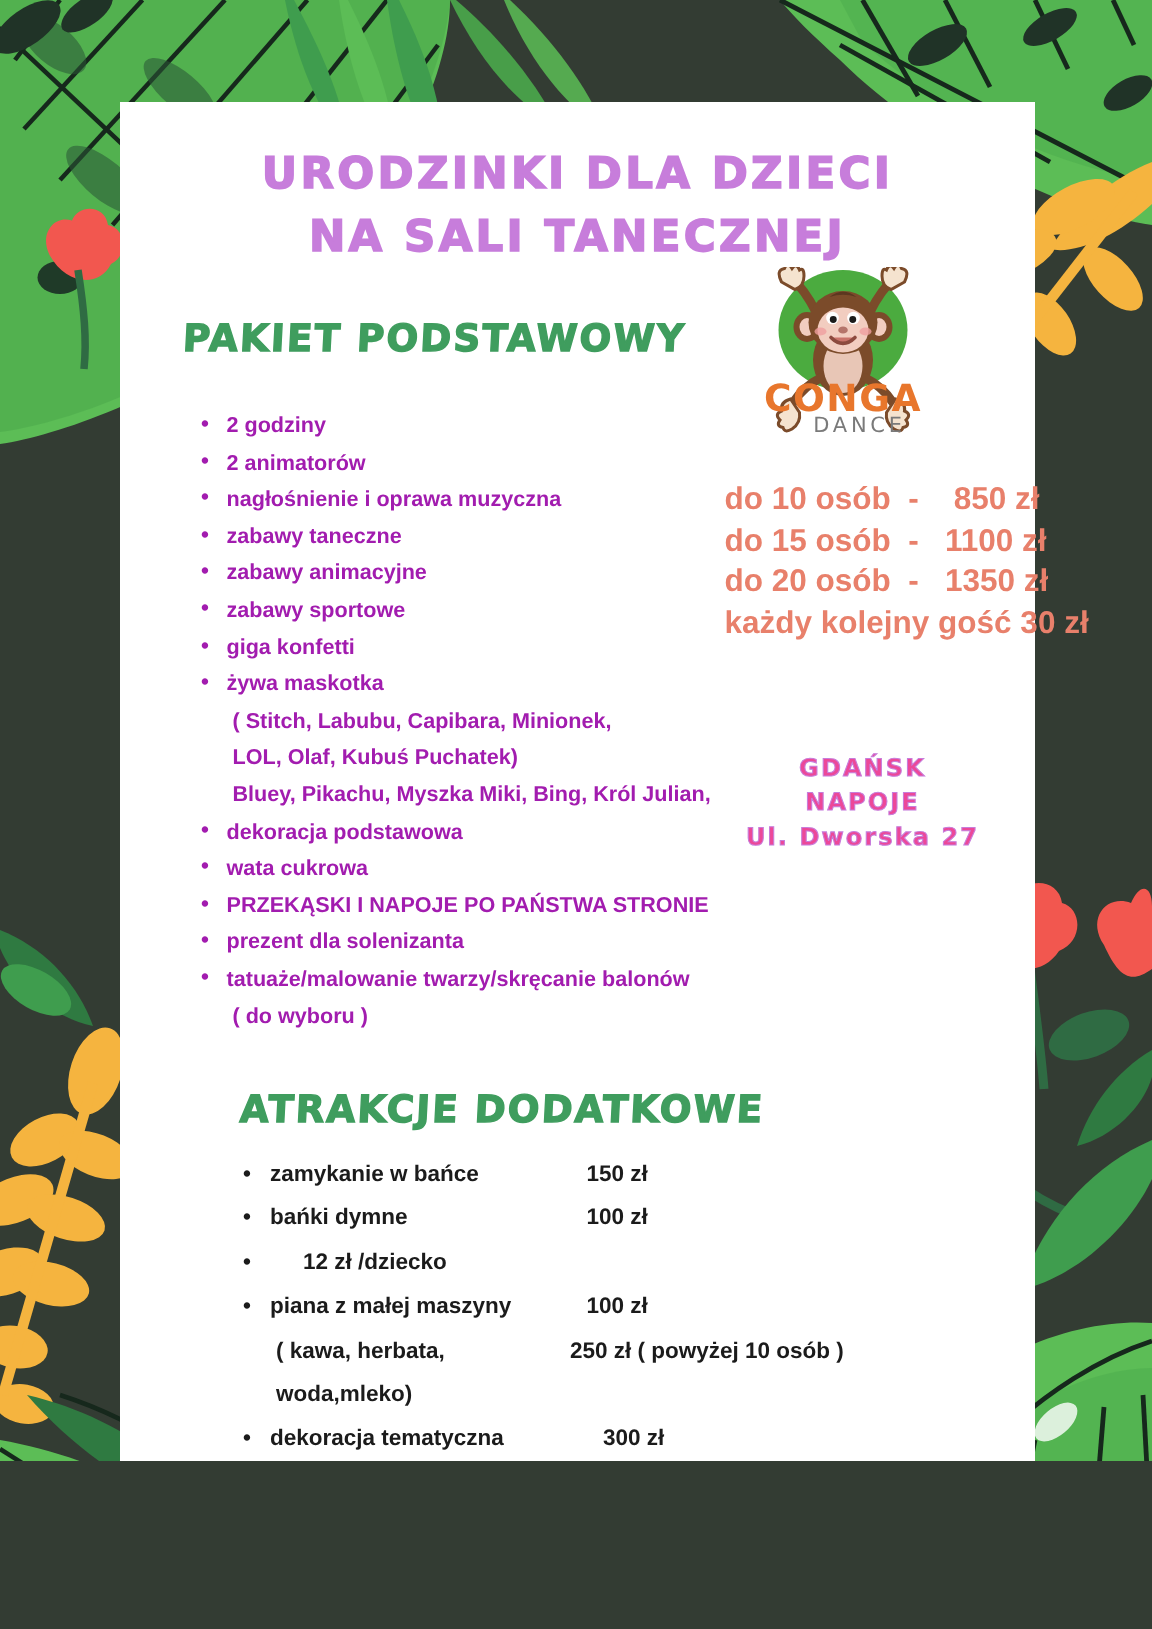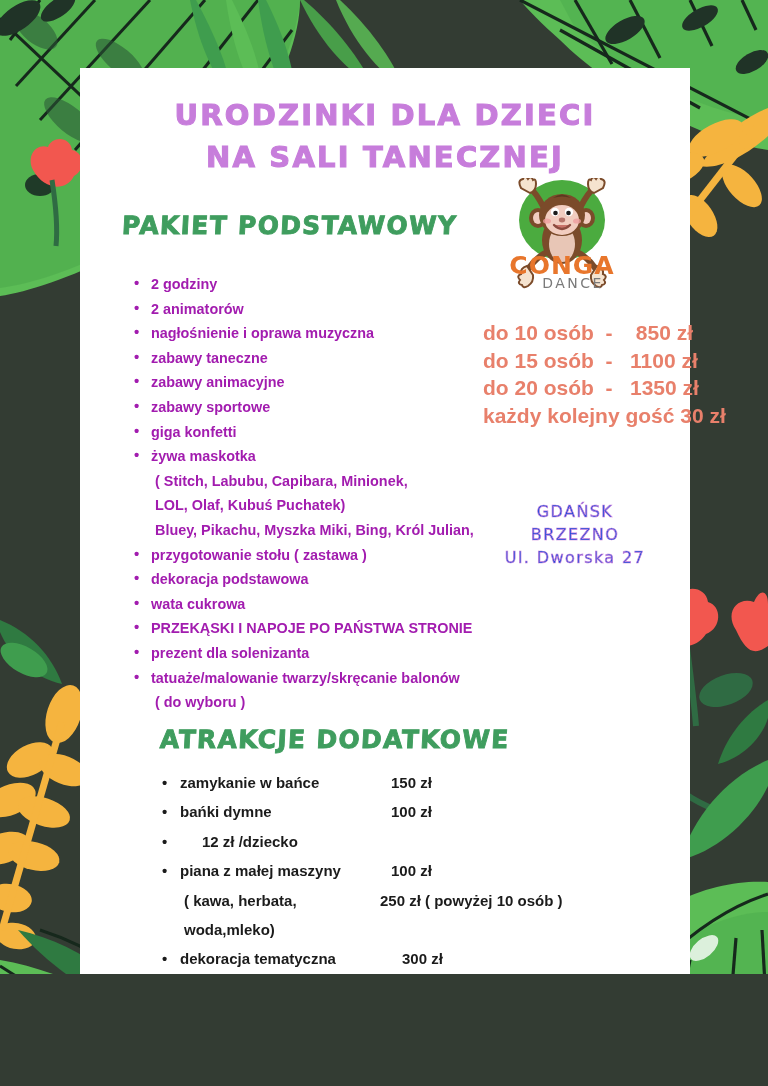--- a/index.html
+++ b/index.html
@@ -63,22 +63,22 @@
     position:absolute;left:364px;top:251px;
     font-size:21px;font-weight:bold;color:#e8806b;
     line-height:27.5px;white-space:pre;margin-left:39px;
   }
 
   
   .address{
     position:absolute;left:400px;top:432px;width:190px;
     text-align:center;
     font-family:"DejaVu Sans", sans-serif;
-    font-weight:normal;font-size:16px;letter-spacing:1.4px;line-height:23px;
-    color:#1d4ed8;
+    font-weight:bold;font-size:16px;letter-spacing:1.4px;line-height:23px;
+    color:#ec4899;
     -webkit-text-stroke:0.7px #c77ddb;
   }
 
   
   .attr{
     position:absolute;left:74px;top:700px;width:530px;
     margin:0;padding:0;list-style:none;
     font-size:15px;font-weight:bold;color:#1b1b1b;
     line-height:29.4px;
   }
@@ -286,34 +286,33 @@
         <li class="bullet">2 animatorów</li>
         <li class="bullet">nagłośnienie i oprawa muzyczna</li>
         <li class="bullet">zabawy taneczne</li>
         <li class="bullet">zabawy animacyjne</li>
         <li class="bullet">zabawy sportowe</li>
         <li class="bullet">giga konfetti</li>
         <li class="bullet">żywa maskotka</li>
         <li class="cont">( Stitch, Labubu, Capibara, Minionek,</li>
         <li class="cont"> LOL, Olaf, Kubuś Puchatek)</li>
         <li class="cont">  Bluey, Pikachu, Myszka Miki, Bing, Król Julian,</li>
-        <li class="bullet">przygotowanie stołu ( zastawa )</li>
         <li class="bullet">dekoracja podstawowa</li>
         <li class="bullet">wata cukrowa</li>
         <li class="bullet">PRZEKĄSKI I NAPOJE PO PAŃSTWA STRONIE</li>
         <li class="bullet">prezent dla solenizanta</li>
         <li class="bullet">tatuaże/malowanie twarzy/skręcanie balonów</li>
         <li class="cont"> ( do wyboru )</li>
       </ul>
 
     <div class="prices" id="price-block"><div>do 10 osób  -    850 zł</div><div>do 15 osób  -   1100 zł</div><div>do 20 osób  -   1350 zł</div><div>każdy kolejny gość 30 zł</div></div>
 
     <div class="address">
       <div>GDAŃSK</div>
-      <div>BRZEZNO</div>
+      <div>NAPOJE</div>
       <div>Ul. Dworska 27</div>
     </div>
 
     <div id="atrakcje-head" class="sec-head">ATRAKCJE DODATKOWE</div>
 
     <ul class="attr" id="attr-list">
         <li class="bullet">
           <span class="nm">zamykanie w bańce</span>
           <span class="pr ind">150 zł</span>
         </li>

